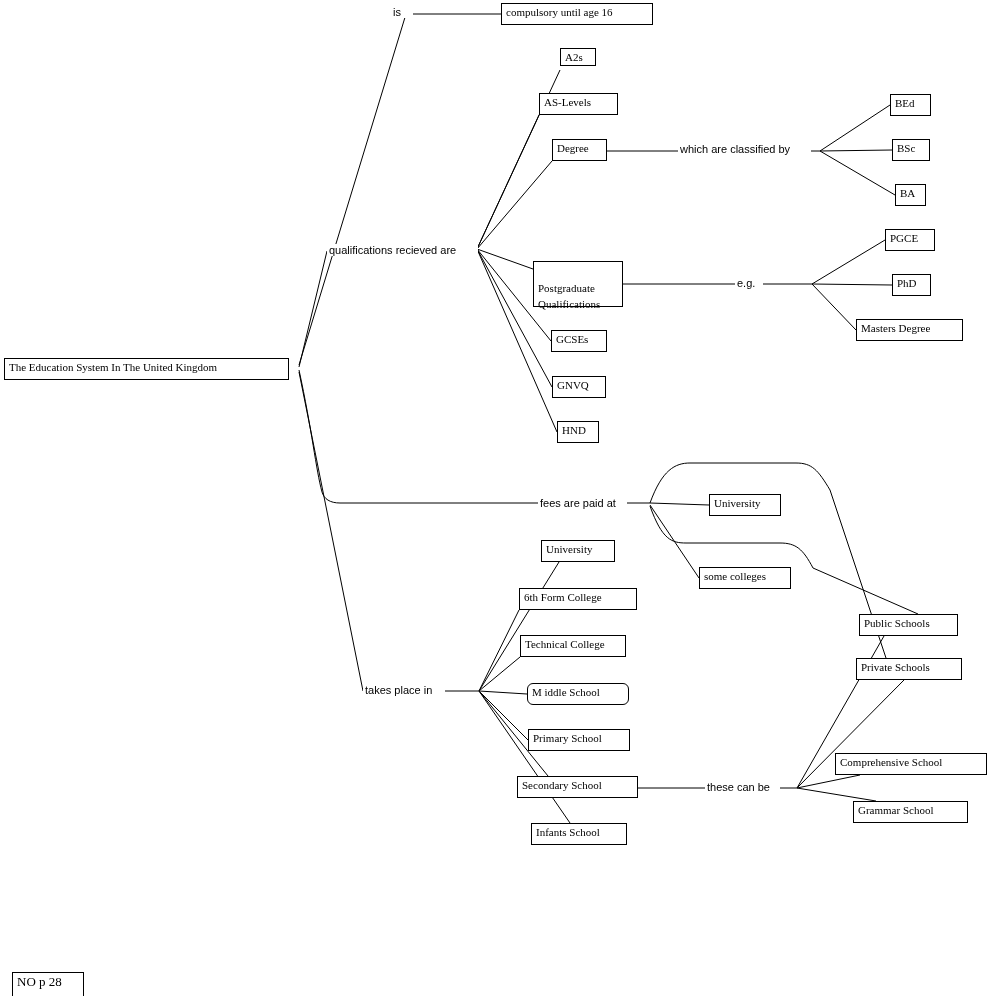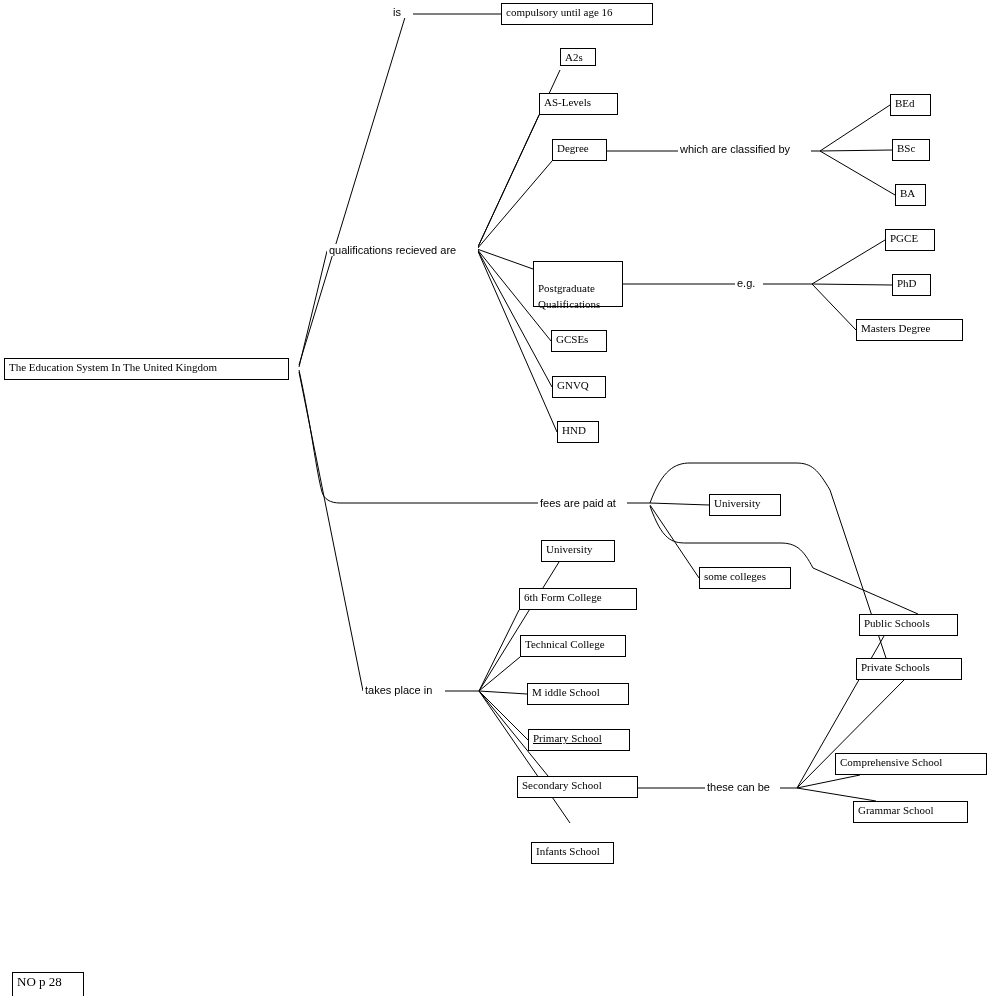--- a/index.html
+++ b/index.html
@@ -111,24 +111,24 @@
       <div class="node" style="left: 557px; top: 421px; width: 42px; height: 22px;">HND</div>
       <div class="node" style="left: 709px; top: 494px; width: 72px; height: 22px;">University</div>
       <div class="node" style="left: 699px; top: 567px; width: 92px; height: 22px;">some colleges</div>
       <div class="node" style="left: 859px; top: 614px; width: 99px; height: 22px;">Public Schools</div>
       <div class="node" style="left: 856px; top: 658px; width: 106px; height: 22px;">Private Schools</div>
       <div class="node" style="left: 835px; top: 753px; width: 152px; height: 22px;">Comprehensive School</div>
       <div class="node" style="left: 853px; top: 801px; width: 115px; height: 22px;">Grammar School</div>
       <div class="node" style="left: 541px; top: 540px; width: 74px; height: 22px;">University</div>
       <div class="node" style="left: 519px; top: 588px; width: 118px; height: 22px;">6th Form College</div>
       <div class="node" style="left: 520px; top: 635px; width: 106px; height: 22px;">Technical College</div>
-      <div class="node" style="left: 527px; top: 683px; width: 102px; height: 22px;">M iddle School</div>
-      <div class="node" style="left: 528px; top: 729px; width: 102px; height: 22px; text-decoration: underline;">Primary School</div>
+      <div class="node" style="left: 527px; top: 683px; width: 102px; height: 22px; border-radius: 6px;">M iddle School</div>
+      <div class="node" style="left: 528px; top: 729px; width: 102px; height: 22px;">Primary School</div>
       <div class="node" style="left: 517px; top: 776px; width: 121px; height: 22px;">Secondary School</div>
-      <div class="node" style="left: 531px; top: 842px; width: 83px; height: 22px;">Infants School</div>
+      <div class="node" style="left: 531px; top: 823px; width: 96px; height: 22px;">Infants School</div>
     </div>
   <div id="labels-layer">
       <div class="edge-label" style="left: 391px; top: 6px; width: 16px;">is</div>
       <div class="edge-label" style="left: 327px; top: 244px; width: 147px;">qualifications recieved are</div>
       <div class="edge-label" style="left: 678px; top: 143px; width: 129px;">which are classified by</div>
       <div class="edge-label" style="left: 735px; top: 277px; width: 24px;">e.g.</div>
       <div class="edge-label" style="left: 538px; top: 497px; width: 85px;">fees are paid at</div>
       <div class="edge-label" style="left: 363px; top: 684px; width: 78px;">takes place in</div>
       <div class="edge-label" style="left: 705px; top: 781px; width: 71px;">these can be</div>
     </div>

